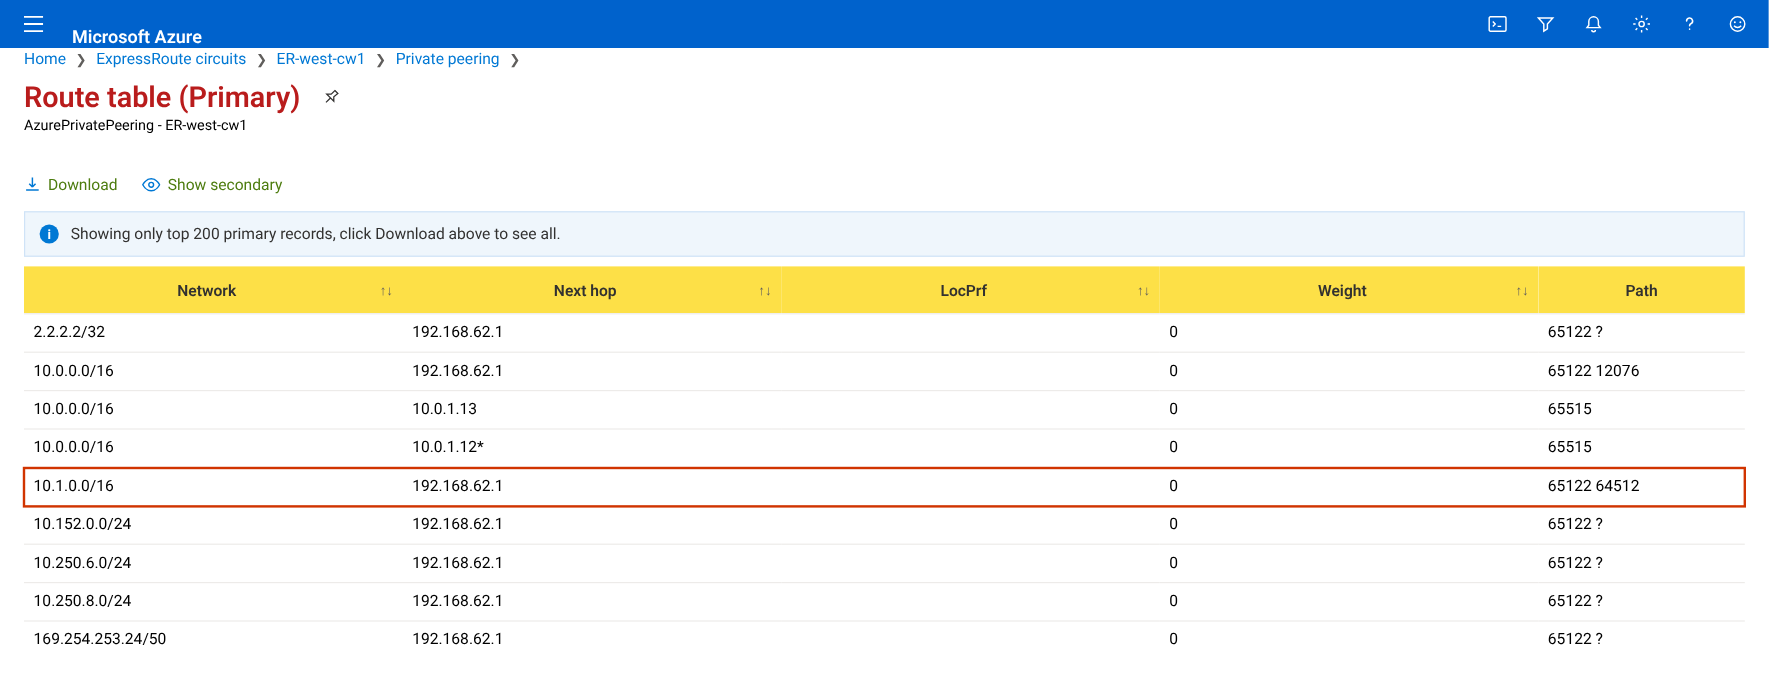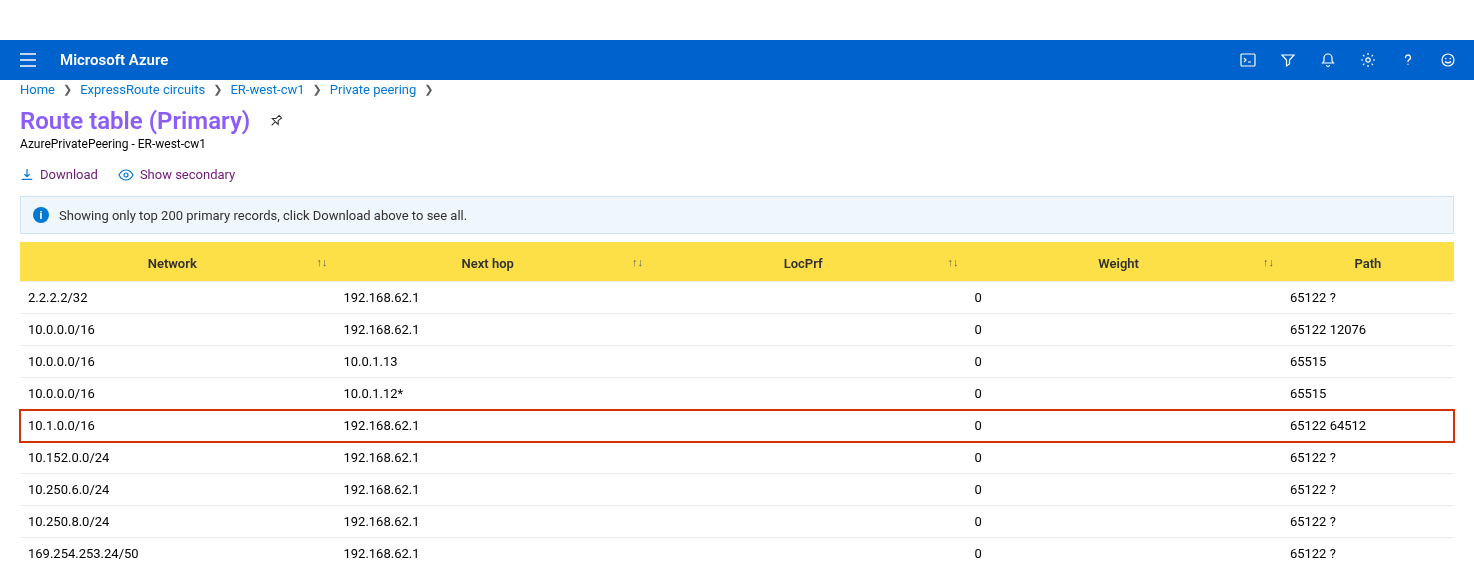--- a/index.html
+++ b/index.html
@@ -9,24 +9,23 @@
     color: #323130;
     background: #fff;
     width: 1474px;
   }
 
   
   .topbar {
     background: #0062cc;
     height: 40px;
     display: flex;
-    align-items: center;
+    align-items: flex-end;
     color: #fff;
     padding: 0 8px;
-    margin-top: 40px;
   }
   .hamburger {
     width: 40px; height: 40px;
     display: flex; align-items: center; justify-content: center;
     cursor: pointer;
   }
   .brand {
     font-weight: 600;
     font-size: 15px;
     padding-left: 12px;
@@ -89,21 +88,21 @@
   
   .title-row {
     display: flex;
     align-items: center;
     gap: 12px;
     padding: 4px 20px 0 20px;
   }
   .title-row h1 {
     font-size: 24px;
     font-weight: 600;
-    color: #8b5cf6;
+    color: #b91c1c;
   }
   .pin-btn {
     width: 28px; height: 28px;
     display: flex; align-items: center; justify-content: center;
     cursor: pointer;
     color: #323130;
     transform: rotate(45deg);
   }
   .subtitle {
     padding: 2px 20px 10px 20px;
@@ -113,25 +112,26 @@
 
   
   .cmdbar {
     display: flex;
     align-items: center;
     gap: 20px;
     padding: 6px 20px 10px 20px;
   }
   .cmd-btn {
     display: flex;
-    align-items: center;
+    align-items: flex-start;
     gap: 6px;
     cursor: pointer;
     font-size: 13px;
-    color: #701a75;
+    color: #4d7c0f;
+    margin-top: 20px;
   }
   .cmd-btn .ic { color: #0078d4; }
 
   
   .banner {
     margin: 4px 20px 8px 20px;
     border: 1px solid #cfe3f7;
     background: #eff6fc;
     padding: 10px 12px;
     display: flex;

